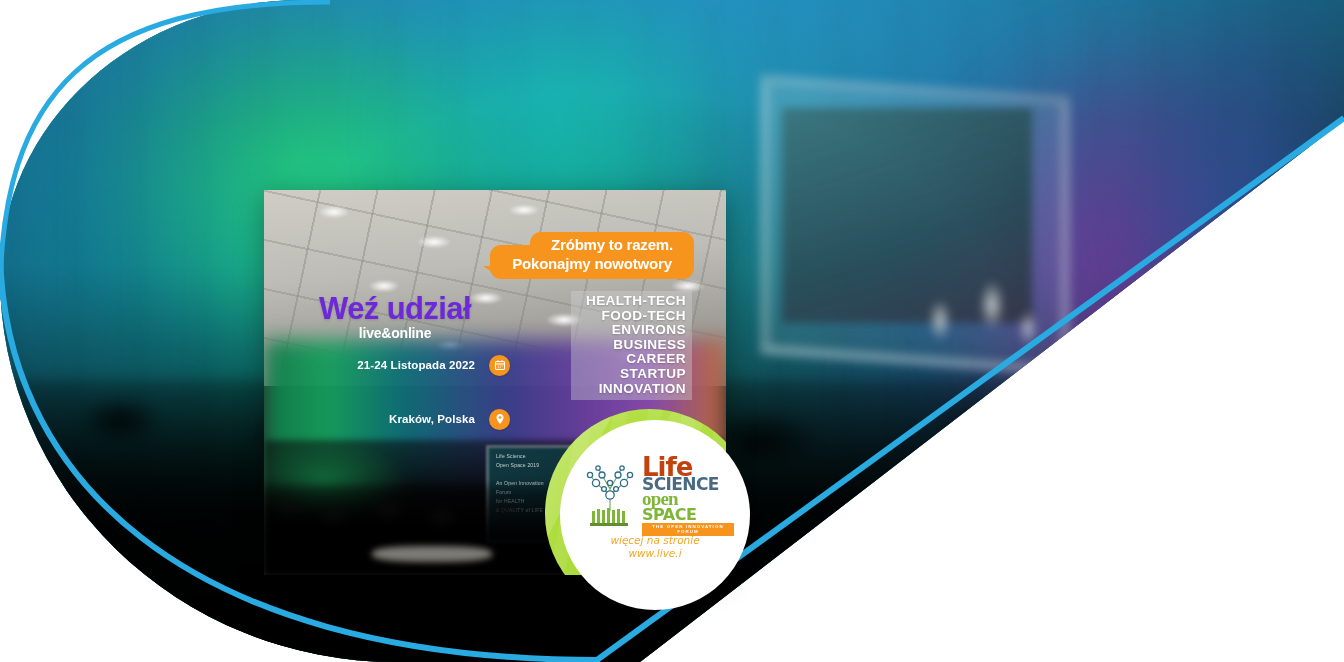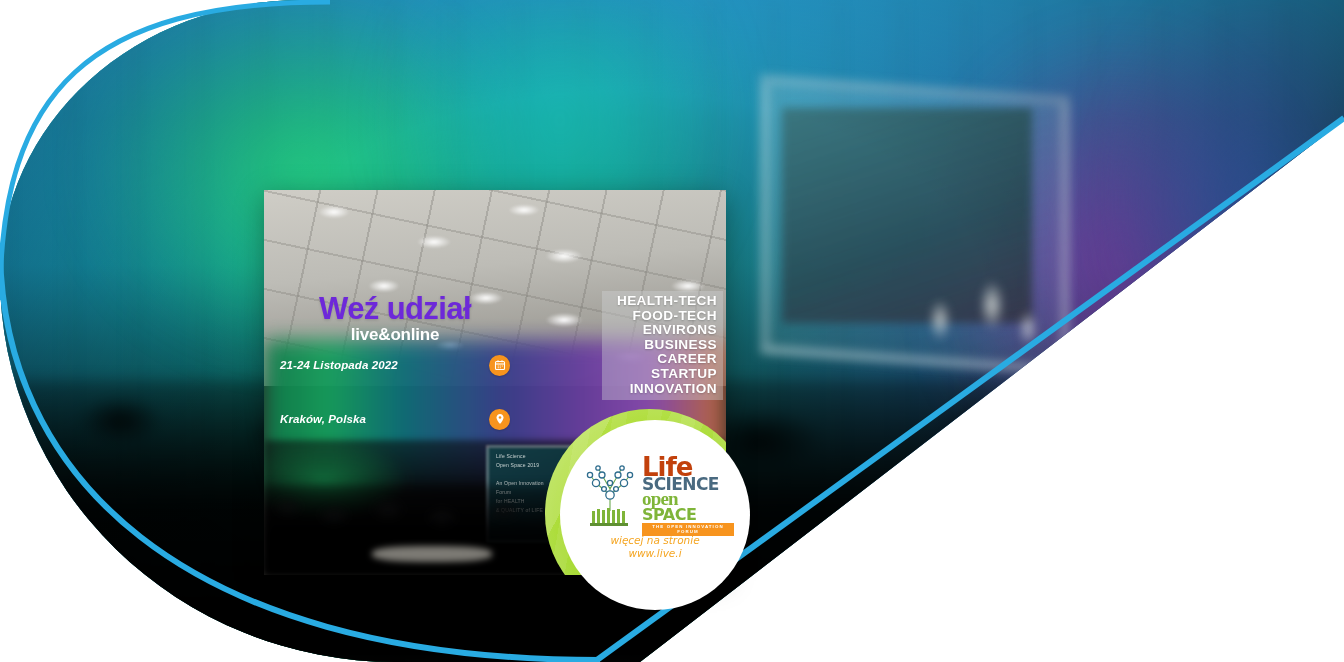--- a/index.html
+++ b/index.html
@@ -187,23 +187,23 @@
 
   #card-text{position:absolute;left:264px;top:190px;width:462px;height:385px;pointer-events:none;}
 
   .hl-title{
     position:absolute;left:16px;top:101px;width:230px;text-align:center;
     color:#6d28d9;font-size:31px;font-weight:bold;letter-spacing:-.6px;
     text-shadow:0 1px 3px rgba(0,0,0,.16);
   }
   .hl-sub{
     position:absolute;left:16px;top:135px;width:230px;text-align:center;
-    color:#ffffff;font-size:17px;font-weight:bold;letter-spacing:-.2px;
-  }
-  .info-row{position:absolute;height:24px;display:flex;align-items:center;justify-content:space-between;gap:14px;font-style:italic;}
+    color:#ffffff;font-size:14px;font-weight:bold;letter-spacing:-.2px;
+  }
+  .info-row{position:absolute;height:24px;display:flex;align-items:center;justify-content:flex-end;gap:14px;}
   .info-row .txt{color:#ffffff;font-size:11.5px;font-weight:bold;letter-spacing:.1px;white-space:nowrap;}
   .ic{
     width:21px;height:21px;border-radius:50%;background:#f7941e;
     display:flex;align-items:center;justify-content:center;flex:0 0 auto;
     box-shadow:0 1px 2px rgba(0,0,0,.18);
   }
   .ic.dim{background:#f5a43f;}
   .ic svg{display:block;}
 
   
@@ -226,21 +226,21 @@
     position:absolute;left:40px;top:2px;width:164px;text-align:center;
     color:#ffffff;font-size:15px;font-weight:bold;letter-spacing:-.2px;line-height:21px;
   }
   .bub-l2{
     position:absolute;left:0;top:21px;width:204px;text-align:center;
     color:#ffffff;font-size:15px;font-weight:bold;letter-spacing:-.2px;line-height:22px;
   }
 
   
   #cats{
-    position:absolute;left:338px;top:101px;width:117px;
+    position:absolute;left:307px;top:101px;width:117px;
     background:rgba(210,212,216,.38);
     padding:3px 2px 4px 2px;
   }
   #cats .cat{
     text-align:right;color:#ffffff;font-size:13.6px;font-weight:bold;
     letter-spacing:.4px;line-height:14.6px;padding-right:4px;
     text-shadow:0 1px 2px rgba(0,0,0,.22);
   }
 
   
@@ -355,20 +355,27 @@
     <div class="info-row" style="left:16px;top:217px;width:230px;">
       <span class="txt">Kraków, Polska</span>
       <span class="ic">
         <svg width="12" height="12" viewBox="0 0 24 24" fill="#ffffff">
           <path d="M12 2c-3.9 0-7 3.1-7 7 0 5.2 7 13 7 13s7-7.8 7-13c0-3.9-3.1-7-7-7z"></path>
           <circle cx="12" cy="9" r="2.6" fill="#f7941e"></circle>
         </svg>
       </span>
     </div>
 
+    <div id="bubble">
+      <div class="bub-top"></div>
+      <div class="bub-bot"></div>
+      <div class="bub-tail"></div>
+      <div class="bub-l1">Zróbmy to razem.</div>
+      <div class="bub-l2">Pokonajmy nowotwory</div>
+    </div>
 
     <div id="cats">
       <div class="cat">HEALTH-TECH</div>
       <div class="cat">FOOD-TECH</div>
       <div class="cat">ENVIRONS</div>
       <div class="cat">BUSINESS</div>
       <div class="cat">CAREER</div>
       <div class="cat">STARTUP</div>
       <div class="cat">INNOVATION</div>
     </div>

